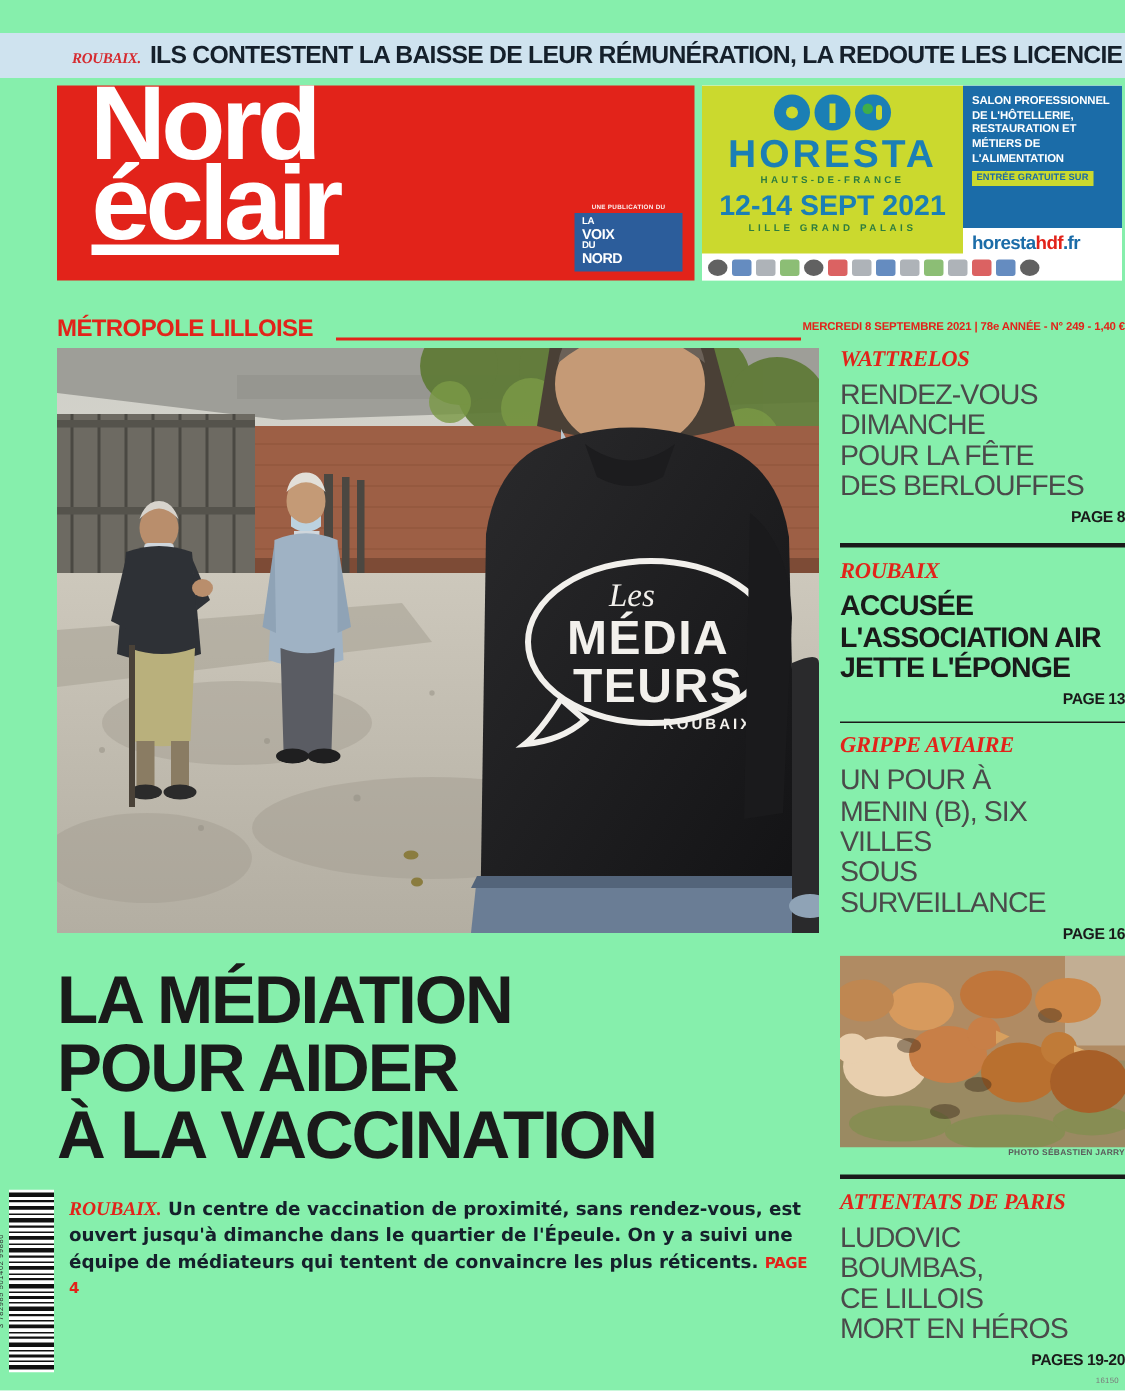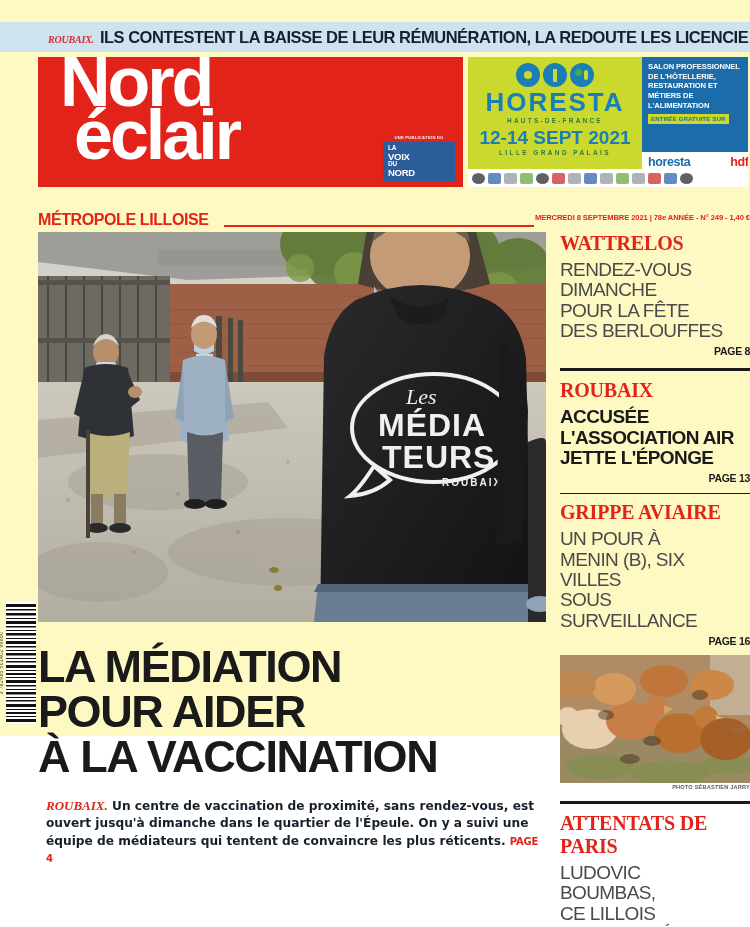--- a/index.html
+++ b/index.html
@@ -2,21 +2,21 @@
 <html><head>
 <meta charset="utf-8">
 <style>
   * { box-sizing: border-box; margin: 0; padding: 0; }
   html, body {
     width: 750px; height: 927px;
     background: #ffffff;
     font-family: "Liberation Sans", sans-serif;
     overflow: hidden;
   }
-  .page { position: relative; width: 750px; height: 736px; background: #fef9c3; }
+  .page { position: relative; width: 750px; height: 927px; background: #86efac; }
 
   
   .teaser-band {
     position: absolute; left: 0; top: 22px; width: 750px; height: 30px;
     background: #cfe3ef;
     display: flex; align-items: center;
   }
   .teaser-inner {
     display: flex; align-items: baseline; gap: 6px;
     padding-left: 48px; white-space: nowrap;
@@ -37,21 +37,21 @@
     width: 425px; height: 130px;
     background: #e2231a;
     overflow: hidden;
   }
   .logo-text {
     position: absolute; left: 22px; top: -6px;
     color: #fff; font-weight: bold;
     font-size: 70px; line-height: 0.9;
     letter-spacing: -3px;
   }
-  .logo-line2 { margin-top: -10px; margin-left: 14px; }
+  .logo-line2 { margin-top: -10px; margin-left: 1px; text-decoration: underline; }
   .vdn-block {
     position: absolute; right: 8px; bottom: 6px;
     width: 72px; text-align: center;
   }
   .vdn-cap {
     color: #ffffff; font-size: 4.2px; font-weight: bold;
     letter-spacing: 0.2px; margin-bottom: 2px; opacity: .92;
   }
   .vdn-box {
     background: #2c5d9b; color: #fff;
@@ -111,21 +111,21 @@
   .ad-free {
     background: #cbd92e; color: #1b6ca8;
     font-size: 6.2px; font-weight: bold; letter-spacing: .1px;
     padding: 1px 3px; display: inline-block; margin-top: 3px;
   }
   .ad-url {
     background: #fff; color: #1b6ca8; font-weight: bold;
     font-size: 12.5px; letter-spacing: -0.4px;
     padding: 3px 0 0 6px;
   }
-  .ad-url b { color: #e2231a; padding-left: 40px; }
+  .ad-url b { color: #e2231a; }
   .ad-logos {
     height: 18px; background: #fff; display: flex; align-items: center;
     gap: 3px; padding-left: 4px;
   }
   .plog { width: 13px; height: 11px; background: #9aa0a6; border-radius: 2px; opacity: .8; }
   .plog.r { background: #d23b3b; }
   .plog.b { background: #3e6fb0; }
   .plog.g { background: #6fae52; }
   .plog.d { background: #3a3a3a; border-radius: 50%; }
 
@@ -178,23 +178,23 @@
     color: #e2231a; font-weight: bold; font-size: 10px;
     letter-spacing: -0.2px;
   }
 
   
   .right-col { position: absolute; left: 560px; top: 232px; width: 190px; }
   .rule-thick { height: 3px; background: #1a1a1a; margin: 11px 0 8px 0; }
   .rule-thin  { height: 1px; background: #1a1a1a; margin: 9px 0 7px 0; }
 
   .brief-kicker {
-    color: #e2231a; font-weight: bold; 
+    color: #e2231a; font-weight: bold; font-style: italic;
     font-family: "Liberation Serif", serif;
-    font-size: 20px; letter-spacing: -0.2px; margin-bottom: 5px;
+    font-size: 15px; letter-spacing: -0.2px; margin-bottom: 5px;
   }
   .brief-title {
     color: #4a4a4a; font-size: 19px; font-weight: normal;
     line-height: 1.07; letter-spacing: -0.6px;
   }
   .brief-title.dark { color: #1a1a1a; font-weight: bold; }
   .brief-page {
     text-align: right; color: #1a1a1a; font-weight: bold;
     font-size: 10.5px; letter-spacing: -0.3px; margin-top: 4px;
   }

